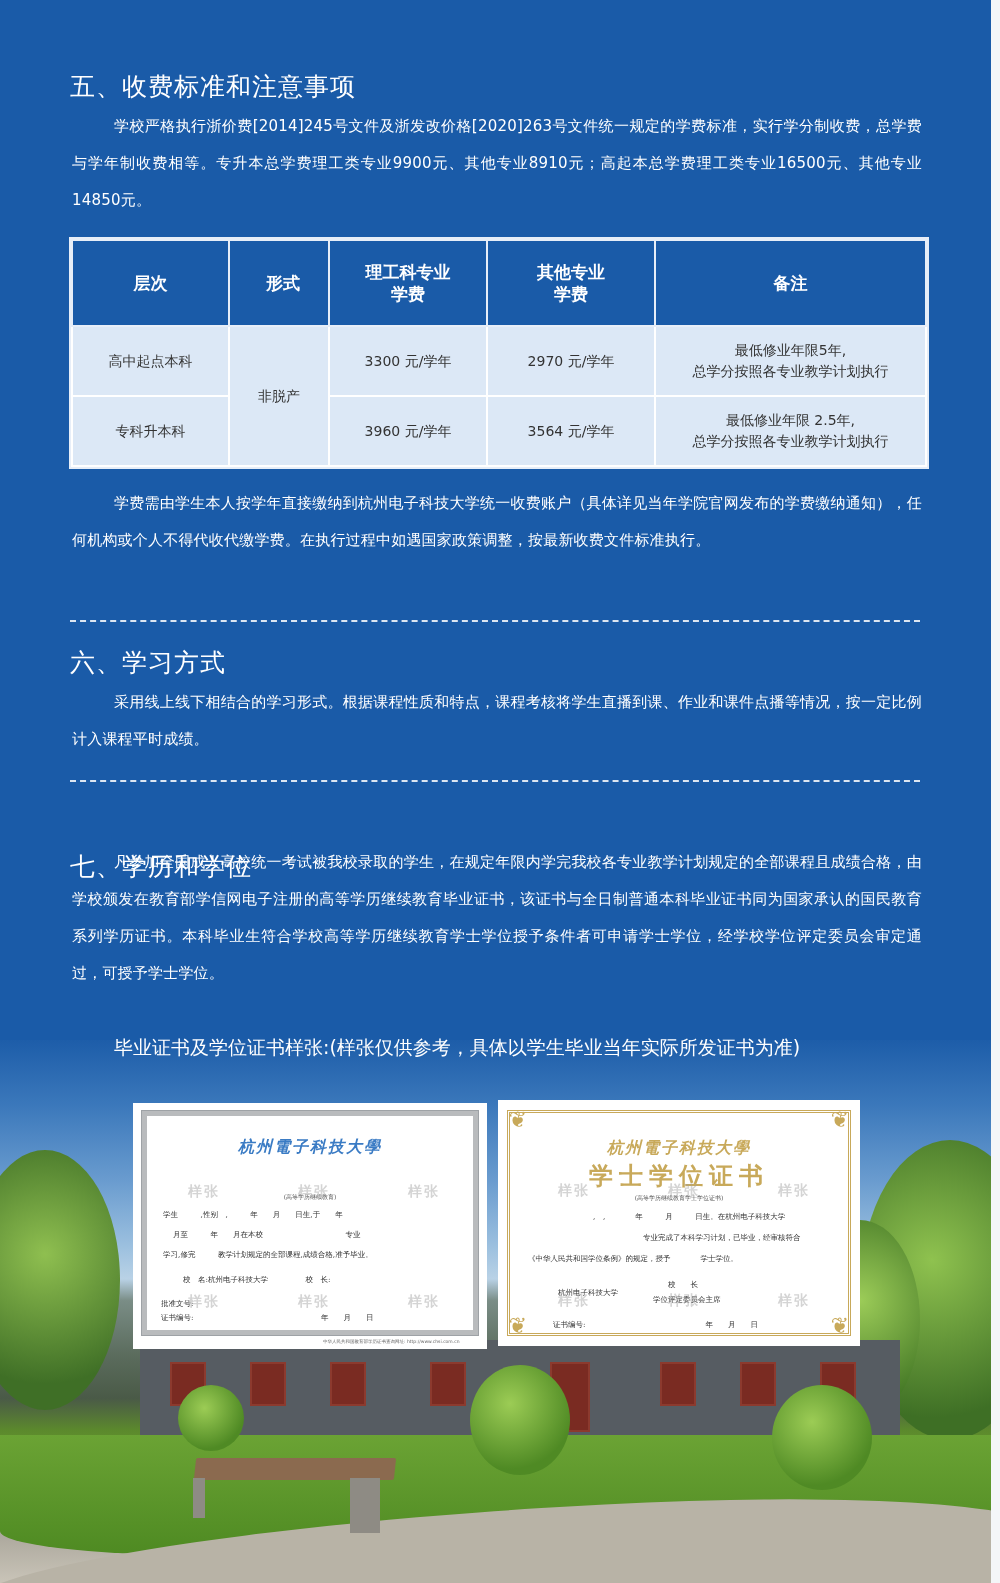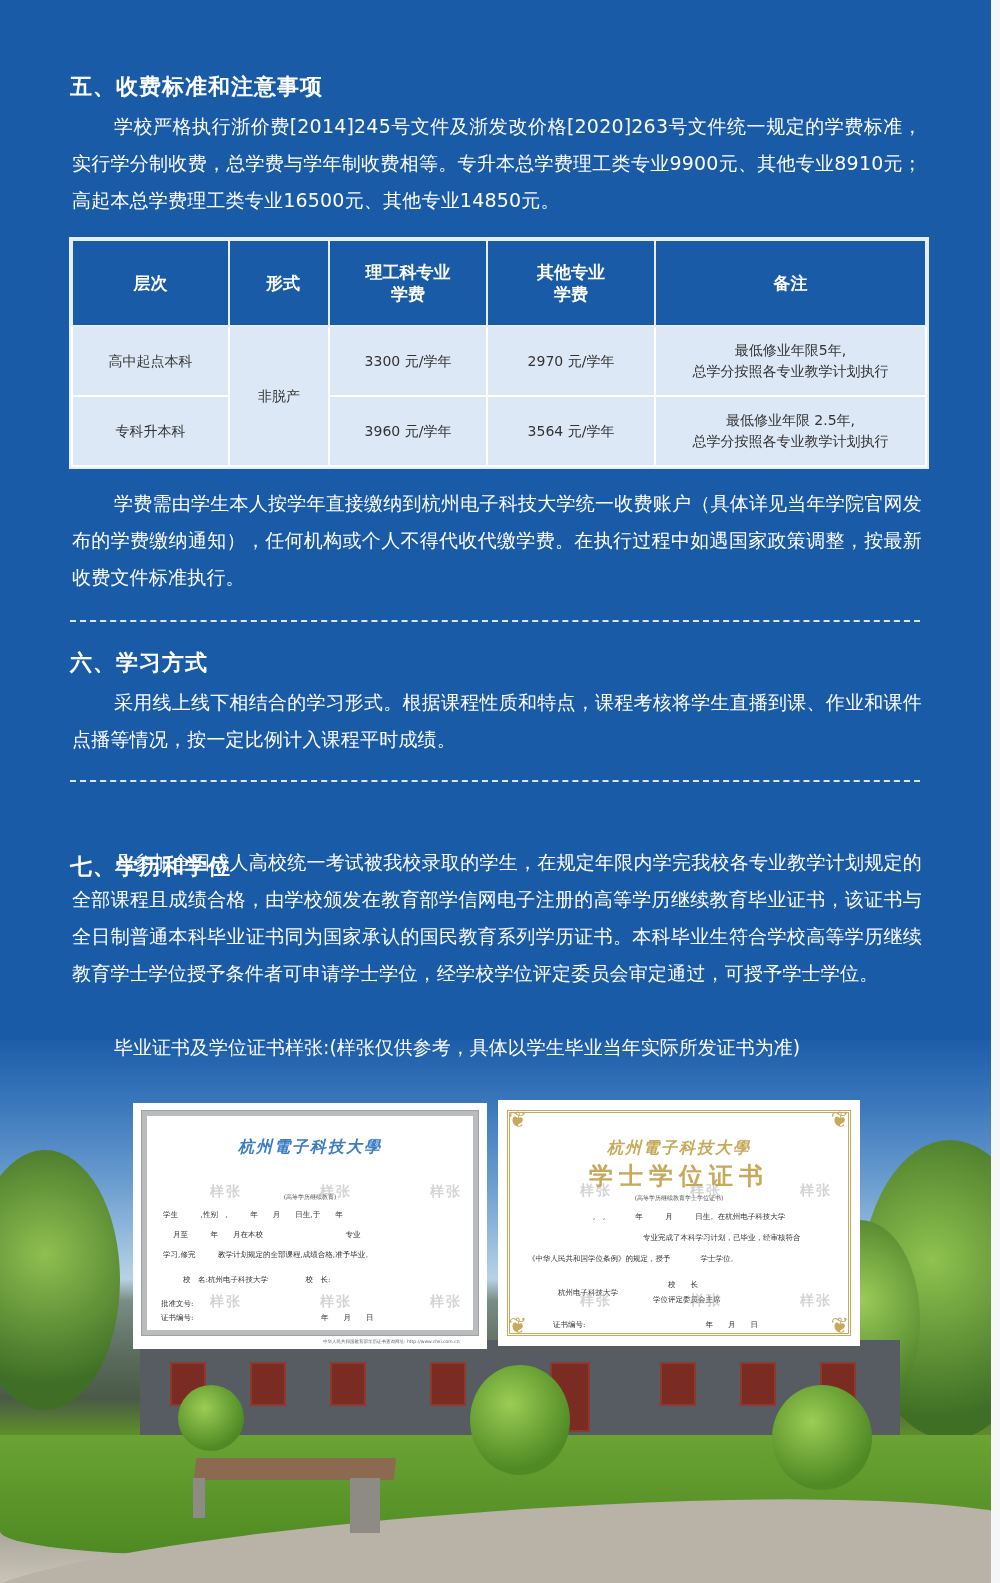--- a/index.html
+++ b/index.html
@@ -14,42 +14,42 @@
   .tree { position: absolute; border-radius: 50%; }
   .building { position: absolute; left: 140px; top: 300px; width: 760px; height: 110px; background: #565c62; }
   .building .win { position: absolute; top: 22px; width: 36px; height: 44px; background: #7a2b22; border: 2px solid #8c3a2e; }
   .lawn { position: absolute; left: 0; top: 395px; width: 991px; height: 120px; background: linear-gradient(#6ba334, #4e8a22); border-radius: 0 0 40% 20%; }
   .path { position: absolute; left: -40px; top: 470px; width: 1080px; height: 120px; background: #b8b3a6; border-radius: 60% 40% 0 0; transform: rotate(-3deg); }
   .bench-top { position: absolute; left: 195px; top: 418px; width: 200px; height: 22px; background: #8b6a4f; border-radius: 2px; transform: skewX(-6deg); }
   .bench-leg { position: absolute; background: #8e8b84; }
   .shrub { position: absolute; border-radius: 50%; background: radial-gradient(circle at 40% 35%, #9ccc55, #4f8a24 70%); }
 
   .content { position: absolute; left: 0; top: 0; width: 991px; }
-  .h2 { position: absolute; left: 70px; font-size: 22px; font-weight: bold; letter-spacing: 1px; line-height: 30px; }
-  .para { position: absolute; left: 72px; width: 850px; font-size: 19px; line-height: 37px; text-indent: 42px; text-align: justify; letter-spacing: 0.2px; }
+  .h2 { position: absolute; left: 70px; font-size: 25px; font-weight: normal; letter-spacing: 1px; line-height: 30px; }
+  .para { position: absolute; left: 72px; width: 850px; font-size: 15px; line-height: 37px; text-indent: 42px; text-align: justify; letter-spacing: 0.2px; }
   .note-line { position: absolute; left: 114px; font-size: 19px; line-height: 30px; }
   .dash { position: absolute; left: 70px; width: 850px; height: 0; border-top: 2px dashed rgba(255,255,255,0.85); }
 
   table.fees { position: absolute; left: 71px; top: 239px; width: 856px; border-collapse: collapse; font-size: 14px; }
   table.fees th { background: #1a5ba8; color: #fff; font-size: 17px; font-weight: bold; height: 86px; border: 2px solid #e7eef8; line-height: 22px; text-align: center; }
   table.fees td { background: #dce8f6; color: #333; height: 70px; border: 2px solid #ffffff; text-align: center; line-height: 21px; }
   table.fees { outline: 2px solid #e7eef8; }
 
   
   .cert { position: absolute; background: #ffffff; overflow: hidden; }
   .cert1 { left: 133px; top: 1103px; width: 354px; height: 246px; }
   .cert1 .frame { position: absolute; left: 9px; top: 8px; width: 336px; height: 224px; border: 5px solid #b9bbbd; outline: 1px solid #9ea2a6; }
   .cert2 { left: 498px; top: 1100px; width: 362px; height: 246px; }
   .cert2 .frame { position: absolute; left: 9px; top: 10px; width: 344px; height: 226px; border: 3px double #c8a95a; }
   .corner { position: absolute; width: 24px; height: 24px; color: #c8a95a; font-size: 22px; line-height: 24px; text-align: center; }
   .cert .school { position: absolute; left: 0; width: 100%; text-align: center; font-family: "DejaVu Serif", serif; font-style: italic; font-size: 16px; font-weight: bold; letter-spacing: 2px; }
   .cert .title { position: absolute; left: 0; width: 100%; text-align: center; font-size: 24px; font-weight: bold; letter-spacing: 10px; }
   .cert .sub { position: absolute; left: 0; width: 100%; text-align: center; font-size: 6px; color: #555; }
   .cert .line { position: absolute; font-family: "DejaVu Serif", serif; font-size: 7.5px; color: #333; white-space: nowrap; text-align: right; }
-  .wm { position: absolute; font-size: 14px; color: rgba(160,160,160,0.45); font-weight: bold; letter-spacing: 2px; margin-left: 22px; }
+  .wm { position: absolute; font-size: 14px; color: rgba(160,160,160,0.45); font-weight: bold; letter-spacing: 2px; }
   .cert-foot { position: absolute; left: 190px; top: 236px; font-size: 4.5px; color: #666; white-space: nowrap; }
 </style>
 </head>
 <body>
 
 <div class="page">
 
   <div class="scene">
     <div class="tree" style="left:-30px; top:110px; width:150px; height:260px; background: radial-gradient(circle at 50% 40%, #8fbf50, #3f6f26 75%);"></div>
     <div class="tree" style="left:860px; top:100px; width:180px; height:300px; background: radial-gradient(circle at 40% 40%, #8fc24f, #3e6f25 75%);"></div>

